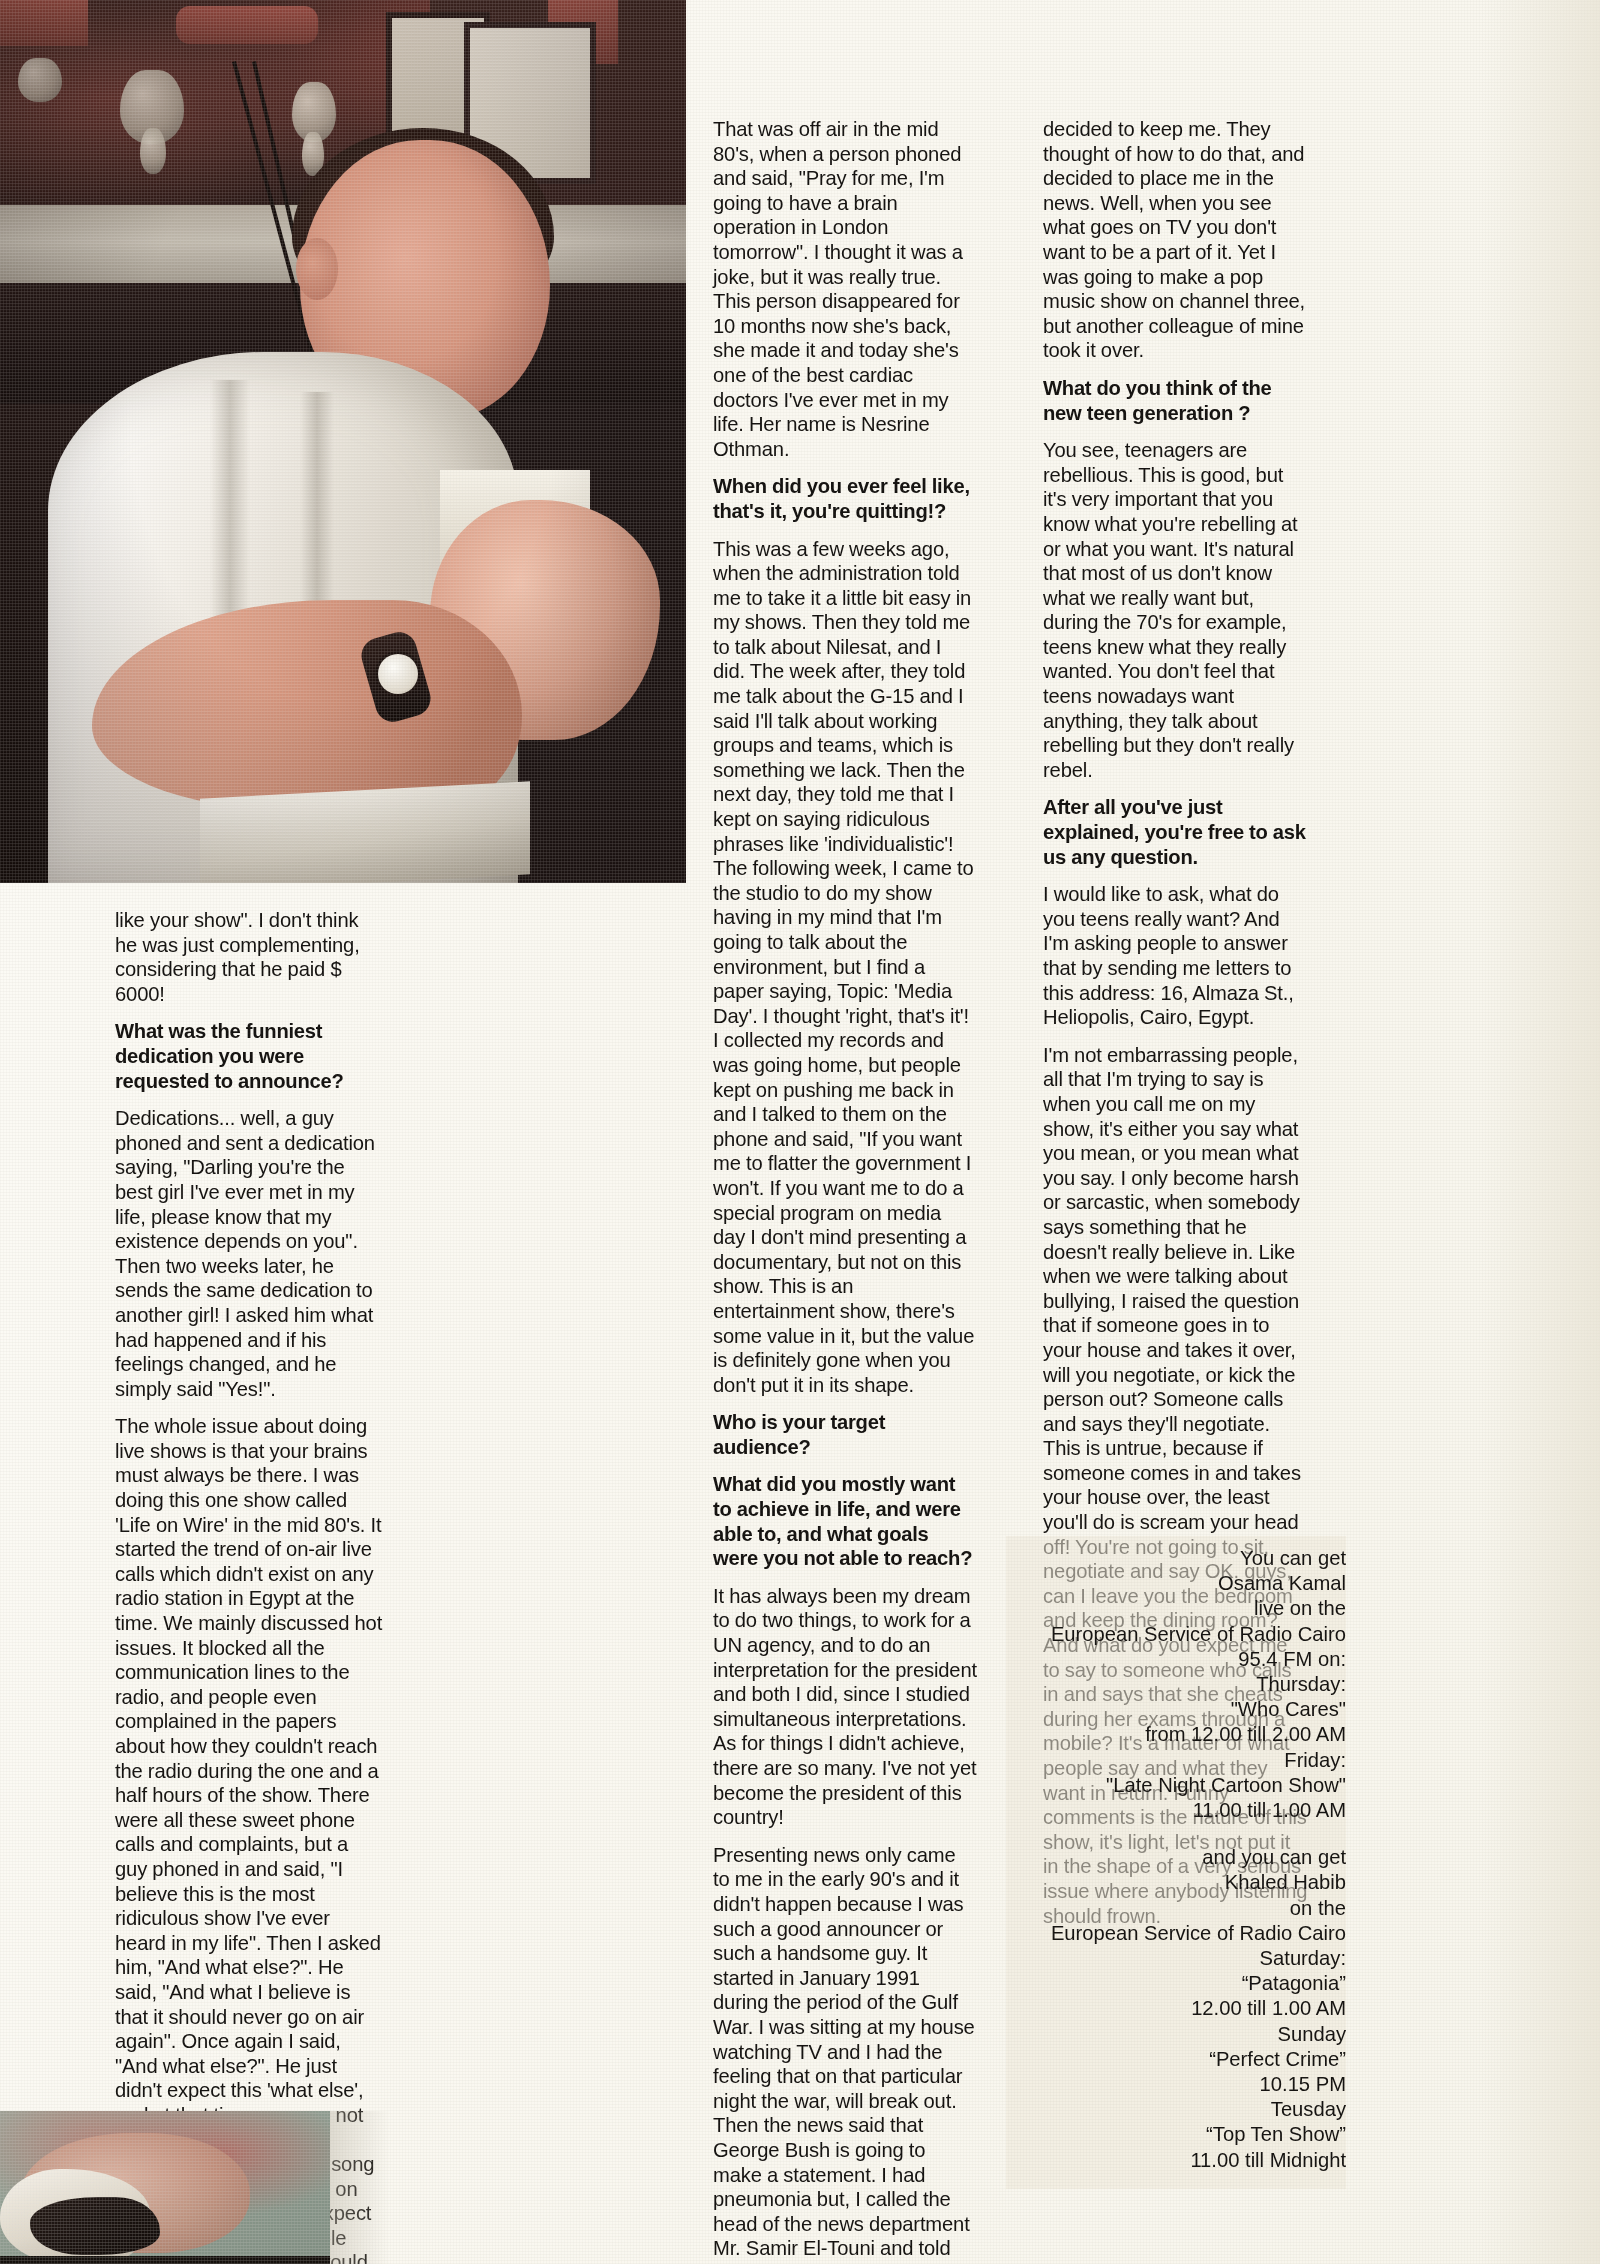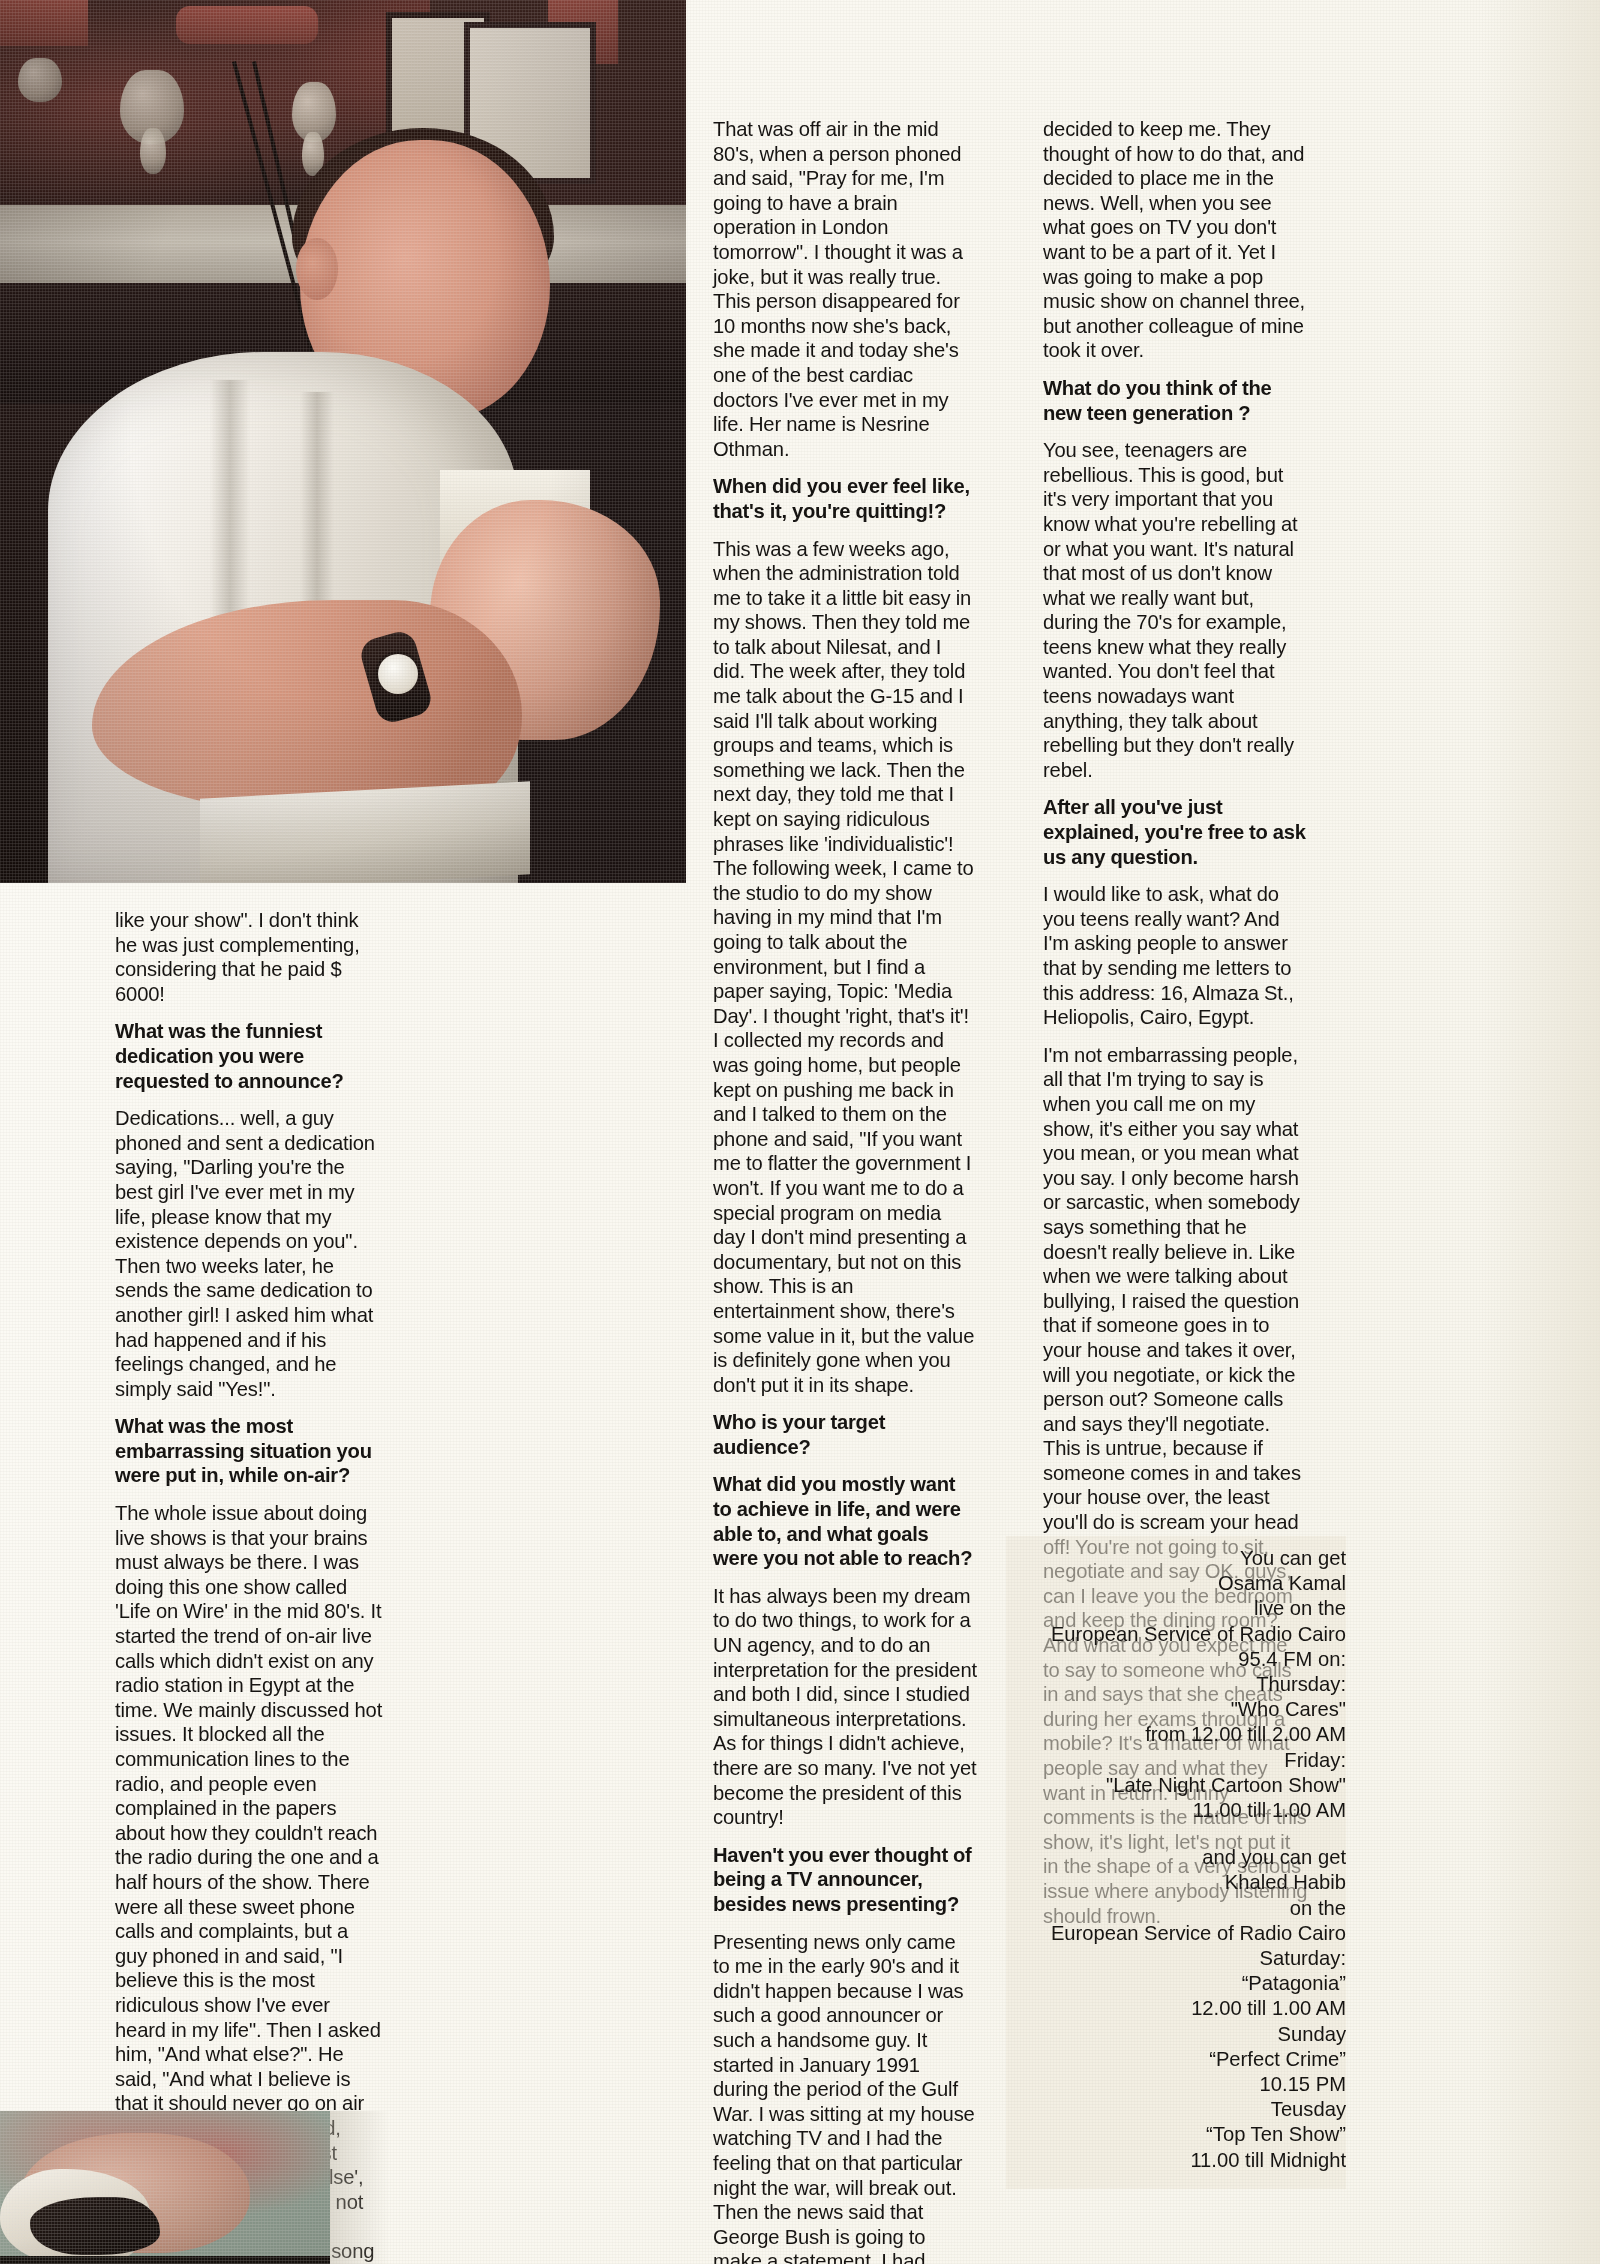--- a/index.html
+++ b/index.html
@@ -298,33 +298,31 @@
     <div class="pm-layer pm-book"></div>
 
     <div class="pm-vignette"></div>
     <div class="pm-halftone"></div>
   </div>
 
   <div class="col" id="col1">
     <p>like your show". I don't think he was just complementing, considering that he paid $ 6000!</p>
     <p class="q">What was the funniest dedication you were requested to announce?</p>
     <p>Dedications... well, a guy phoned and sent a dedication saying, "Darling you're the best girl I've ever met in my life, please know that my existence depends on you". Then two weeks later, he sends the same dedication to another girl! I asked him what had happened and if his feelings changed, and he simply said "Yes!".</p>
-    <p class="q">What was the most embarrassing situation you were put in, while on-air?</p>
     <p>The whole issue about doing live shows is that your brains must always be there. I was doing this one show called 'Life on Wire'  in the mid 80's. It started the trend of on-air live calls which didn't exist on any radio station in Egypt at the time. We mainly discussed hot issues. It blocked all the communication lines to the radio, and people even complained in the papers about how they couldn't reach the radio during the one and a half hours of the show. There were all these sweet phone calls and complaints, but a guy phoned in and said, "I believe this is the most ridiculous show I've ever heard in my life". Then I asked him, "And what else?". He said, "And what I believe is that it should never go on air again". Once again I said, "And what else?". He just didn't expect this 'what else', and at that time we were not taking calls on air. We recorded his call while a song went on. I played his call on air, of course he didn't expect that and amazingly people responded positively. I would have felt stupid if I didn't do so, you see people call to say nice things. I don't want them to say nice things, I want them to say what they really believe in.</p>
 
   </div>
 
   <div class="col" id="col2">
     <p>That was off air in the mid 80's, when a person phoned and said, "Pray for me, I'm going to have a brain operation in London tomorrow". I thought it was a joke, but it was really true. This person disappeared for 10 months now she's back, she made it and today she's one of the best cardiac doctors I've ever met in my life. Her name is Nesrine Othman.</p>
     <p class="q">When did you ever feel like, that's it, you're quitting!?</p>
     <p>This was a few weeks ago, when the administration told me to take it a little bit easy in my shows. Then they told me to talk about Nilesat, and I did. The week after, they told me talk about the G-15 and I said I'll talk about working groups and teams, which is something we lack. Then the next day, they told me that I kept on saying ridiculous phrases like 'individualistic'! The following week, I came to the studio to do my show having in my mind that I'm going to talk about the environment, but I find a paper  saying, Topic: 'Media Day'. I thought 'right, that's it'! I collected my records and was going home, but people kept on pushing me back in and I talked to them on the phone and said, "If you want me to flatter the government I won't. If you want me to do a special program on media day I don't mind presenting a documentary, but not on this show. This is an entertainment show, there's some value in it, but the value is definitely gone when you don't put it in its shape.</p>
     <p class="q">Who is your target audience?</p>
     <p class="q">What did you mostly want to achieve in life, and were able to, and what goals were you not able to reach?</p>
     <p>It has always been my dream to do two things, to work for a UN agency, and to do an interpretation for the president and both I did, since I studied simultaneous interpretations. As for things I didn't achieve, there are so many. I've not yet become the president of this country!</p>
-    <p class="q">Haven't you ever thought of being a TV announcer, besides news presenting?</p>
     <p>Presenting news only came to me in the early 90's and it didn't happen because I was such a good announcer or such a handsome guy. It started in January 1991 during the period of the Gulf War. I was sitting at my house watching TV and I had the feeling that on that particular night the war, will break out. Then the news said that George Bush is going to make a statement. I had  pneumonia but, I called  the head of the news department Mr. Samir El-Touni and told him I'm a simultaneous interpreter and I work for sound. I asked him if he needed any help, and he told me to come right away. I went, I did the interpretation and stayed in the TV building for a whole week and they</p>
   </div>
 
   <div class="col" id="col3">
     <p>decided to keep me. They thought of how to do that, and decided to place me in the news. Well, when you see what goes on TV you don't want to be a part of it. Yet I was going to make a  pop music  show on channel three, but another colleague of mine took it over.</p>
     <p class="q">What do you think of the new teen generation ?</p>
     <p>You see, teenagers are rebellious. This is good, but it's very important that you know what you're rebelling at or what you want. It's natural that most of us don't know what we really want but, during the 70's for example, teens knew what  they really wanted. You don't feel that teens nowadays want anything, they talk about rebelling but they don't really rebel.</p>
     <p class="q">After all you've just explained, you're free to ask us any question.</p>
     <p>I would like to ask, what do you teens really want? And I'm asking people to answer that by sending me letters to this address: 16, Almaza St., Heliopolis, Cairo, Egypt.</p>
     <p>I'm not embarrassing people, all that I'm trying to say is when you call me on my show, it's either you say what you mean, or you mean what you say. I only become harsh or sarcastic, when somebody says something that he doesn't really believe in. Like when we were talking about bullying, I raised the question that if someone goes in to your house and takes it over, will you negotiate, or kick the person out? Someone calls and says they'll negotiate. This is untrue, because if someone comes in and takes your house over, the least you'll do is scream your head off! You're not going to sit, negotiate and say OK. guys, can I leave you the bedroom and keep the dining room? And what do you expect me to say to someone who calls in and says that she cheats during her exams through a mobile? It's a matter of what people say and what they want in return. Funny comments is the nature of this show, it's light, let's not put it in the shape of a very serious issue where anybody listening should frown.</p>

